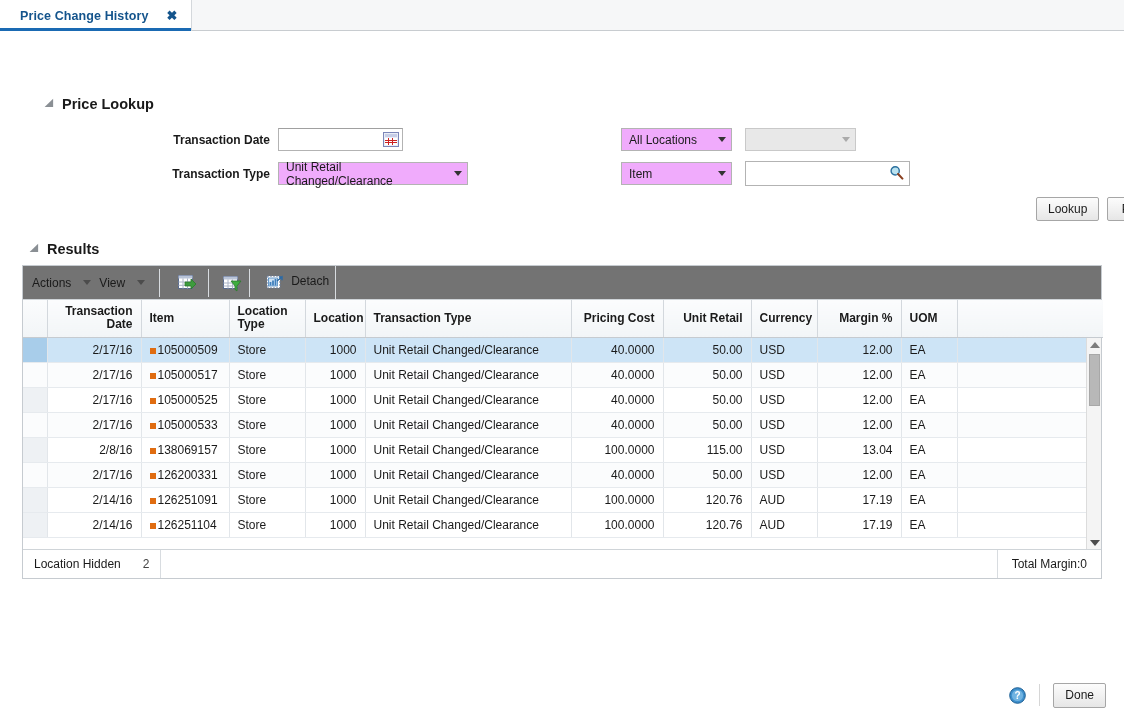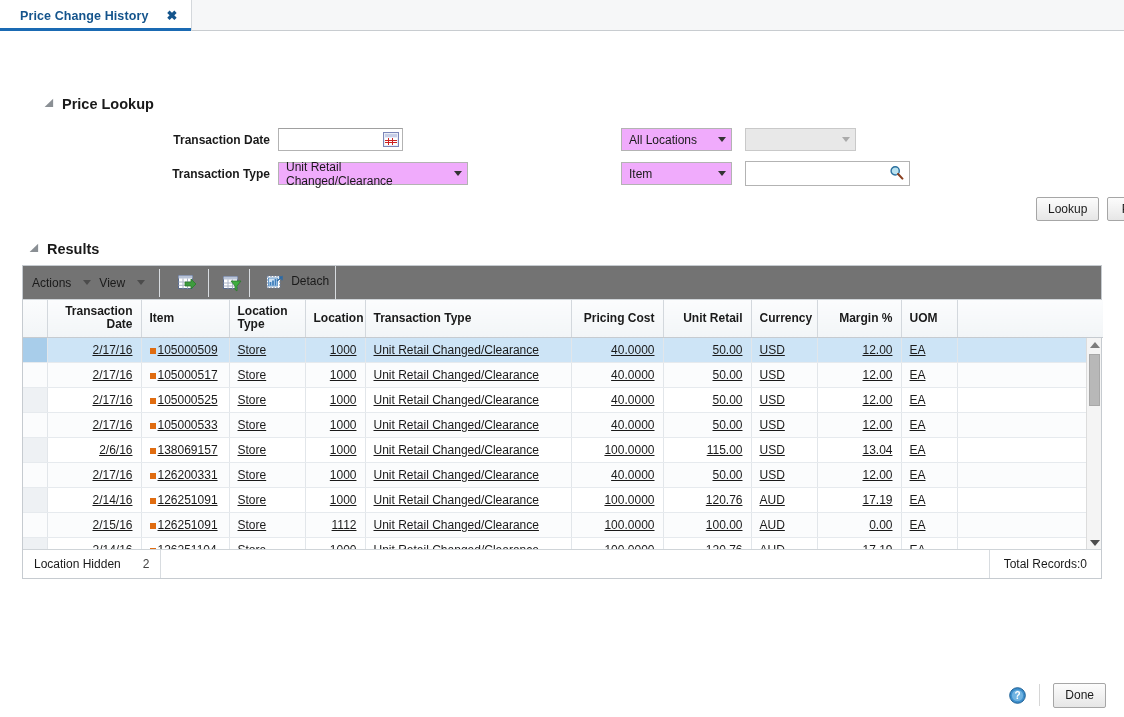--- a/index.html
+++ b/index.html
@@ -215,21 +215,21 @@
     margin-top: 5px;
     flex: 0 0 auto;
   }
 
   .grid-scroll {
     height: 212px;
     overflow: hidden;
     position: relative;
     border-bottom: 1px solid #cfd4d8;
   }
-  .grid-body-clip { height: 212px; overflow: hidden; text-decoration: underline; }
+  .grid-body-clip { height: 212px; overflow: hidden; }
 
   
   .vscroll {
     position: absolute;
     right: 0; top: 0;
     width: 15px; height: 212px;
     background: #f4f4f4;
     border-left: 1px solid #dcdcdc;
   }
   .vs-arrow { width:15px; height:14px; display:flex; align-items:center; justify-content:center; cursor:pointer; }
@@ -534,21 +534,21 @@
                 <td>Unit Retail Changed/Clearance</td>
                 <td class="num">40.0000</td>
                 <td class="num">50.00</td>
                 <td>USD</td>
                 <td class="num">12.00</td>
                 <td>EA</td>
                 <td style="border-right: none;"></td>
               </tr>
               <tr class="row">
                 <td class="sel-col"></td>
-                <td class="num">2/6/16</td>
+                <td class="num">2/8/16</td>
                 <td>
                   <span class="item-cell">
                     <span class="item-dot" style="background: rgb(224, 108, 16);"></span>
                     <span>138069157</span>
                   </span>
                 </td>
                 <td>Store</td>
                 <td class="num">1000</td>
                 <td>Unit Retail Changed/Clearance</td>
                 <td class="num">100.0000</td>
@@ -586,39 +586,20 @@
                     <span>126251091</span>
                   </span>
                 </td>
                 <td>Store</td>
                 <td class="num">1000</td>
                 <td>Unit Retail Changed/Clearance</td>
                 <td class="num">100.0000</td>
                 <td class="num">120.76</td>
                 <td>AUD</td>
                 <td class="num">17.19</td>
-                <td>EA</td>
-                <td style="border-right: none;"></td>
-              </tr>
-              <tr class="row alt">
-                <td class="sel-col"></td>
-                <td class="num">2/15/16</td>
-                <td>
-                  <span class="item-cell">
-                    <span class="item-dot" style="background: rgb(224, 108, 16);"></span>
-                    <span>126251091</span>
-                  </span>
-                </td>
-                <td>Store</td>
-                <td class="num">1112</td>
-                <td>Unit Retail Changed/Clearance</td>
-                <td class="num">100.0000</td>
-                <td class="num">100.00</td>
-                <td>AUD</td>
-                <td class="num">0.00</td>
                 <td>EA</td>
                 <td style="border-right: none;"></td>
               </tr>
               <tr class="row">
                 <td class="sel-col"></td>
                 <td class="num">2/14/16</td>
                 <td>
                   <span class="item-cell">
                     <span class="item-dot" style="background: rgb(224, 108, 16);"></span>
                     <span>126251104</span>
@@ -647,21 +628,21 @@
           </div>
       </div>
     </div>
 
     <div class="statusbar">
       <div class="cols-hidden">
         <span>Location Hidden</span>
         <span class="cnt">2</span>
       </div>
       <div class="status-mid"></div>
-      <div class="total-records">Total Records:0</div>
+      <div class="total-records">Total Margin:0</div>
     </div>
   </div>
 
   <div class="footer">
     <span class="help-icon">
       <svg width="17" height="17" viewBox="0 0 17 17">
         <circle cx="8.5" cy="8.5" r="7.8" fill="#3e8fcc" stroke="#1d5f94"></circle>
         <circle cx="8.5" cy="8.5" r="5.6" fill="#71b4e2"></circle>
         <text x="8.5" y="12.4" font-family="Liberation Sans, sans-serif" font-size="10" font-weight="bold" fill="#ffffff" text-anchor="middle">?</text>
       </svg>

